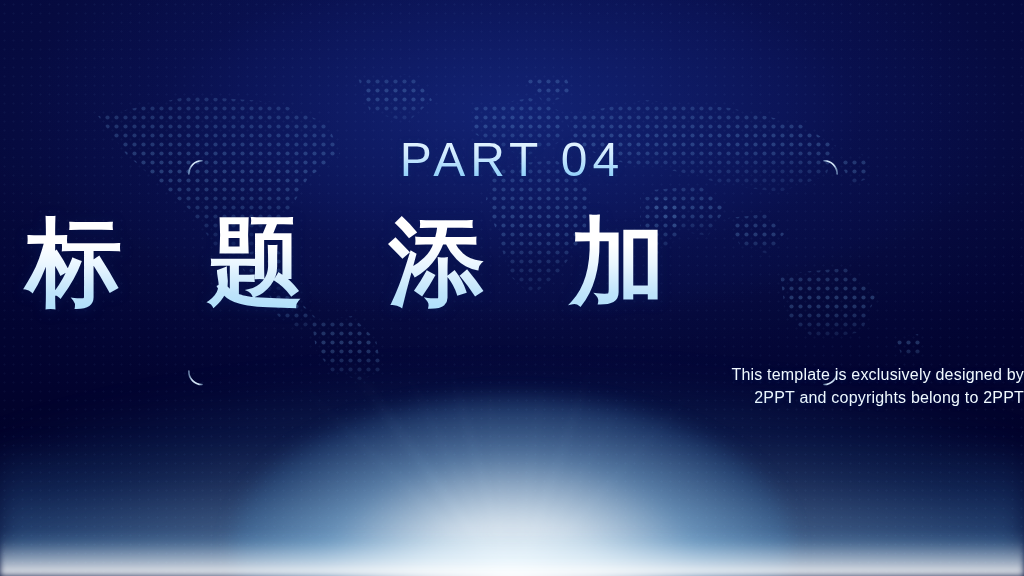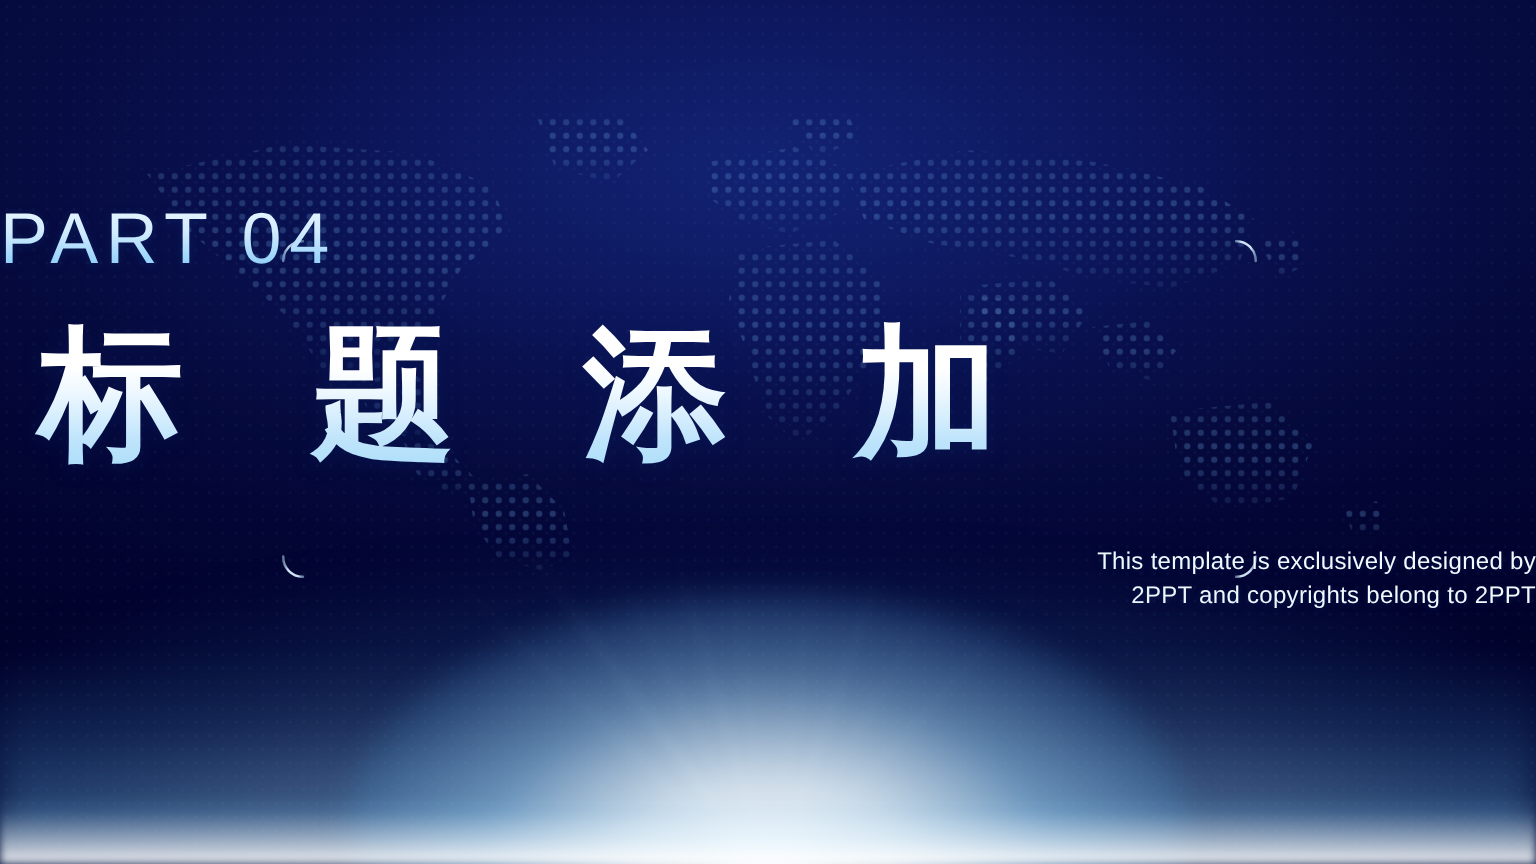--- a/index.html
+++ b/index.html
@@ -84,21 +84,21 @@
     position:absolute;
     left:188px; top:160px;
     width:650px; height:226px;
   }
   .frame svg { display:block; width:100%; height:100%; overflow:visible; }
 
   
   .part-label {
     position:absolute;
     left:0; right:0; top:136px;
-    text-align:left;
+    text-align:center;
     font-size:48px;
     font-weight:400;
     letter-spacing:5px;
     line-height:1;
     font-family:"Liberation Sans", sans-serif;
     background:linear-gradient(180deg, #eaf7ff 0%, #cfeaff 40%, #9ed6fb 75%, #7cc6f5 100%);
     -webkit-background-clip:text;
     background-clip:text;
     color:transparent;
     -webkit-text-fill-color:transparent;

